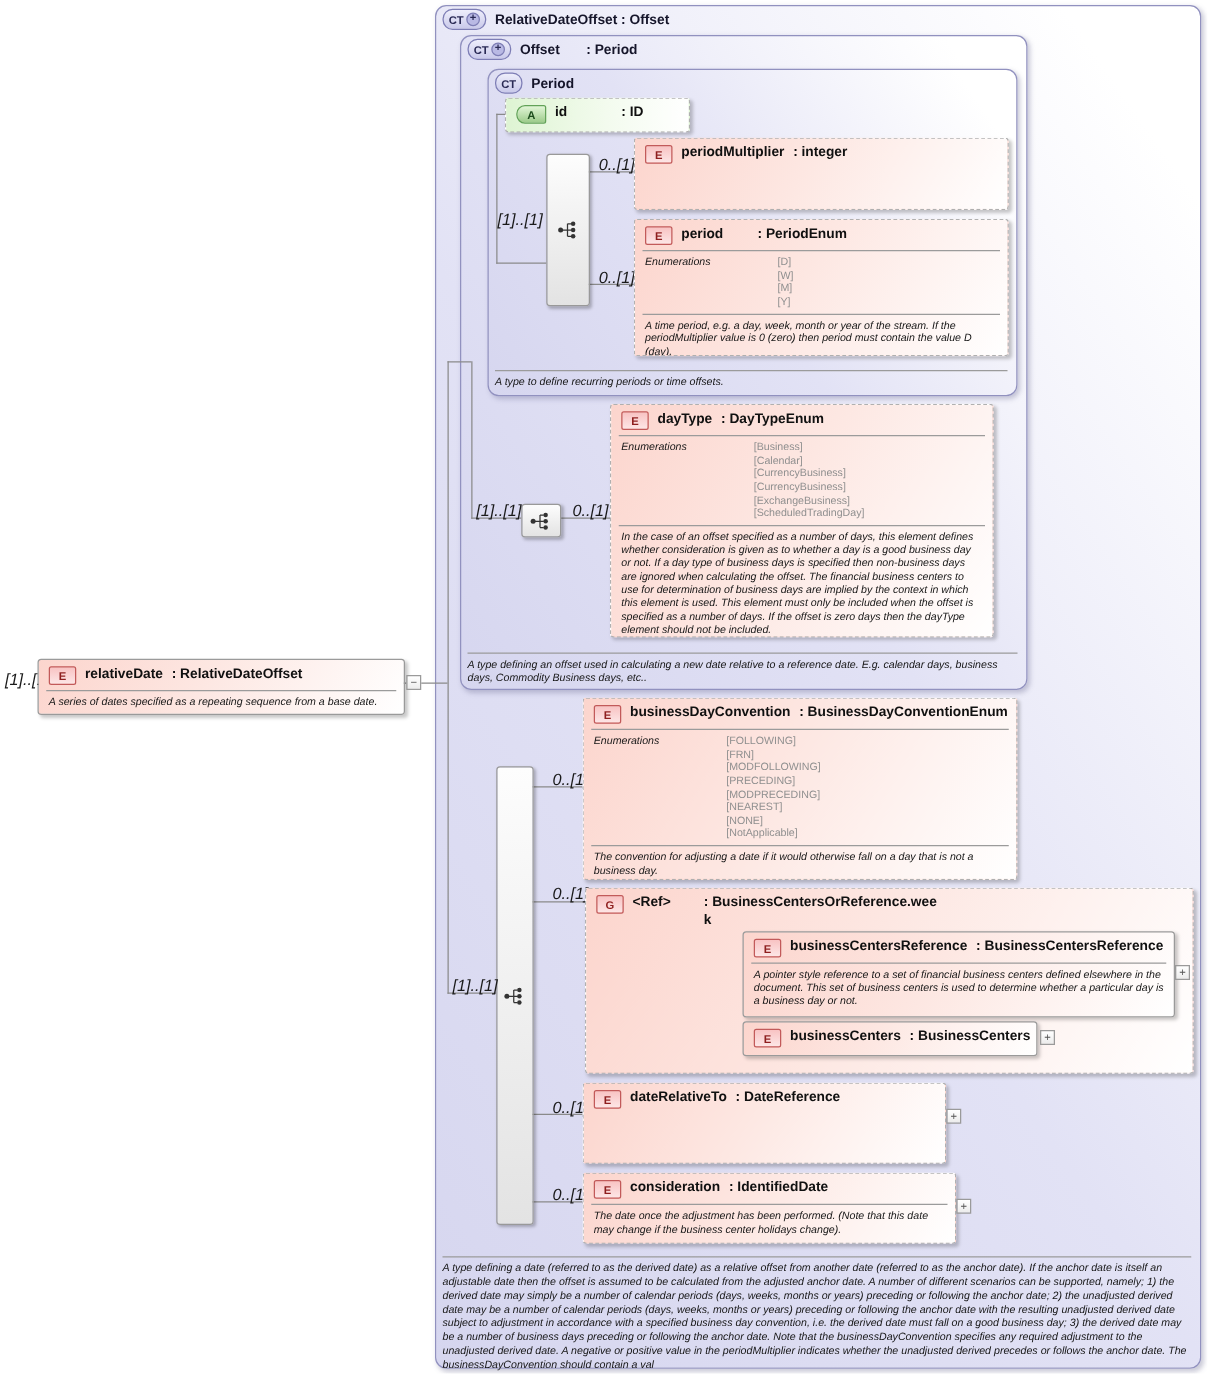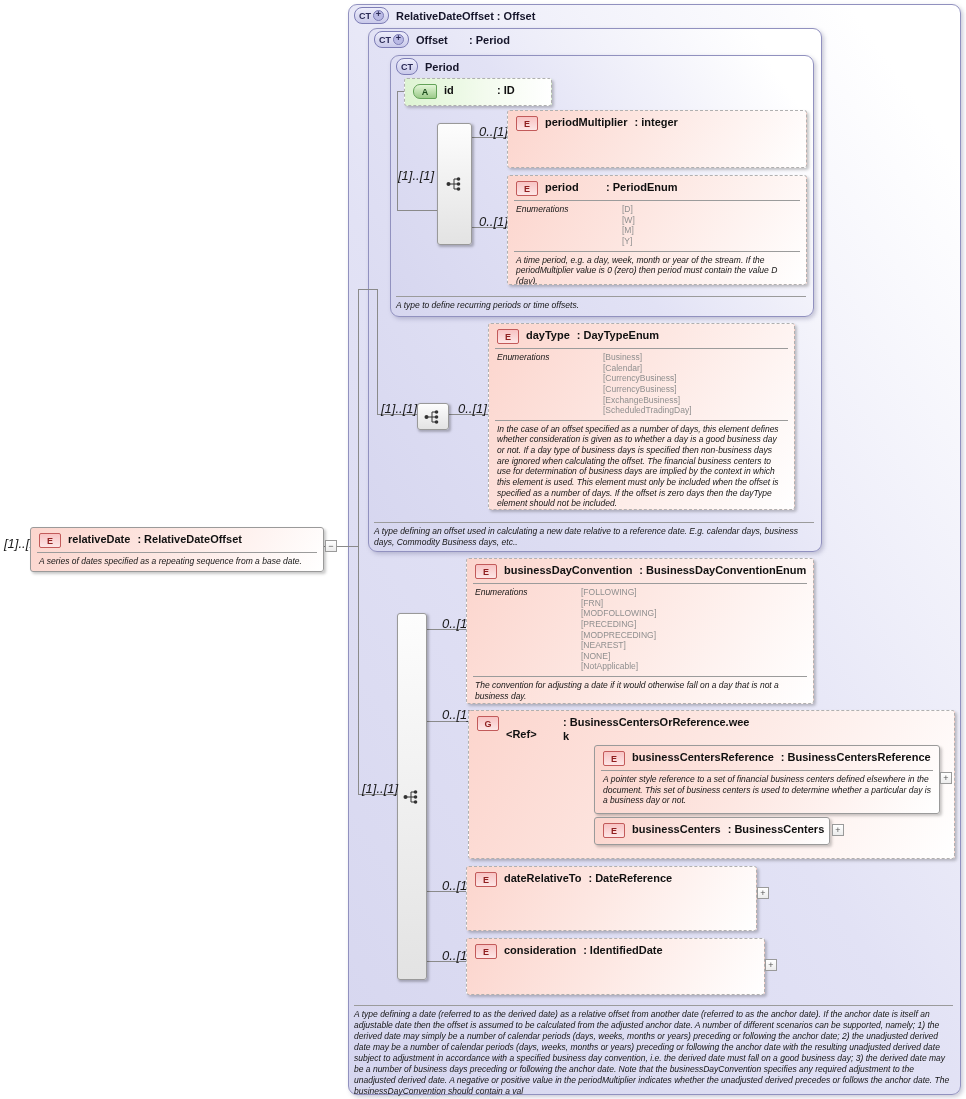--- a/index.html
+++ b/index.html
@@ -258,21 +258,21 @@
         <div>[NONE]</div>
         <div>[NotApplicable]</div>
       </span>
     </div>
     <div class="edesc">The convention for adjusting a date if it would otherwise fall on a day that is not a business day.</div>
   </div>
 
   <div class="ebox" style="left:468px;top:710px;width:485px;height:147px;">
     <div class="ehead">
         <span class="badge">G</span>
-      <span style="min-width:50px;margin-top:12px;">&lt;Ref&gt;</span>
+      <span style="min-width:50px;">&lt;Ref&gt;</span>
       <span class="reftype">: BusinessCentersOrReference.week</span>
       </div>
   </div>
 
   <div class="ebox solid" style="left:594px;top:745px;width:344px;height:67px;">
     <div class="ehead">
         <span class="badge">E</span>
       <span>businessCentersReference</span>
       <span>: BusinessCentersReference</span>
       </div>
@@ -297,16 +297,17 @@
       </div>
   </div>
   <div class="pm" style="left:757px;top:887px;">+</div>
 
   <div class="ebox" style="left:466px;top:938px;width:297px;height:55px;">
     <div class="ehead">
         <span class="badge">E</span>
       <span>consideration</span>
       <span>: IdentifiedDate</span>
       </div>
+    <div class="edesc">The date once the adjustment has been performed. (Note that this date may change if the business center holidays change).</div>
   </div>
   <div class="pm" style="left:765px;top:959px;">+</div>
 
 </div>
 
 </body></html>

